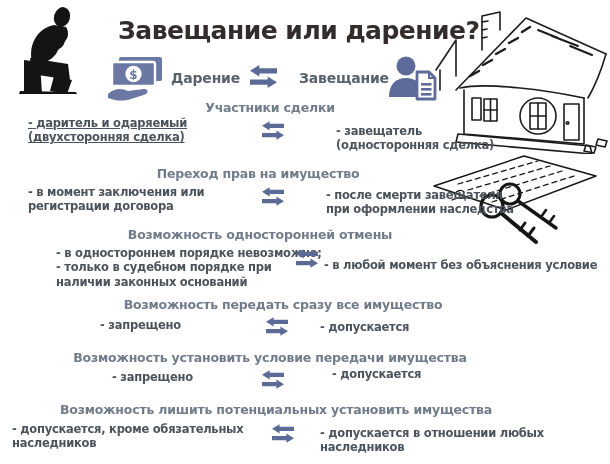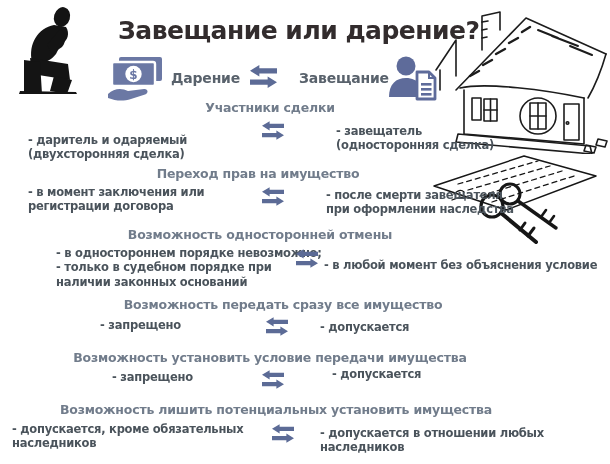--- a/index.html
+++ b/index.html
@@ -121,21 +121,21 @@
         <path d="M73,63 L108,92" stroke-width="4"></path>
         <path d="M100,86 l6,-8 M92,80 l5,-7" stroke-width="3"></path>
         <circle cx="82" cy="44" r="10" stroke-width="3"></circle>
         <path d="M90,51 L128,78" stroke-width="3.4"></path>
         <path d="M121,73 l5,-7 M113,67 l5,-7" stroke-width="2.6"></path>
       </g>
     </svg>
   </div>
 
   <div class="abs sec-header" style="left:270px;top:100px;">Участники сделки</div>
-  <div class="abs cell" style="left:28px;top:133px;width:215px;">- даритель и одаряемый
+  <div class="abs cell" style="left:28px;top:116px;width:215px;text-decoration:underline;">- даритель и одаряемый
 (двухсторонняя сделка)</div>
   <div class="abs swap" style="left:262px;top:121px;">
     <svg width="22" height="19" viewBox="0 0 26 22">
         <g fill="#5c6b96">
       <path d="M9 0 L9 3 L26 3 L26 8 L9 8 L9 11 L0 5.5 Z"></path>
       <path d="M17 11 L17 14 L0 14 L0 19 L17 19 L17 22 L26 16.5 Z"></path>
     </g>
       </svg>
   </div>
   <div class="abs cell" style="left:336px;top:124px;width:180px;">- завещатель

